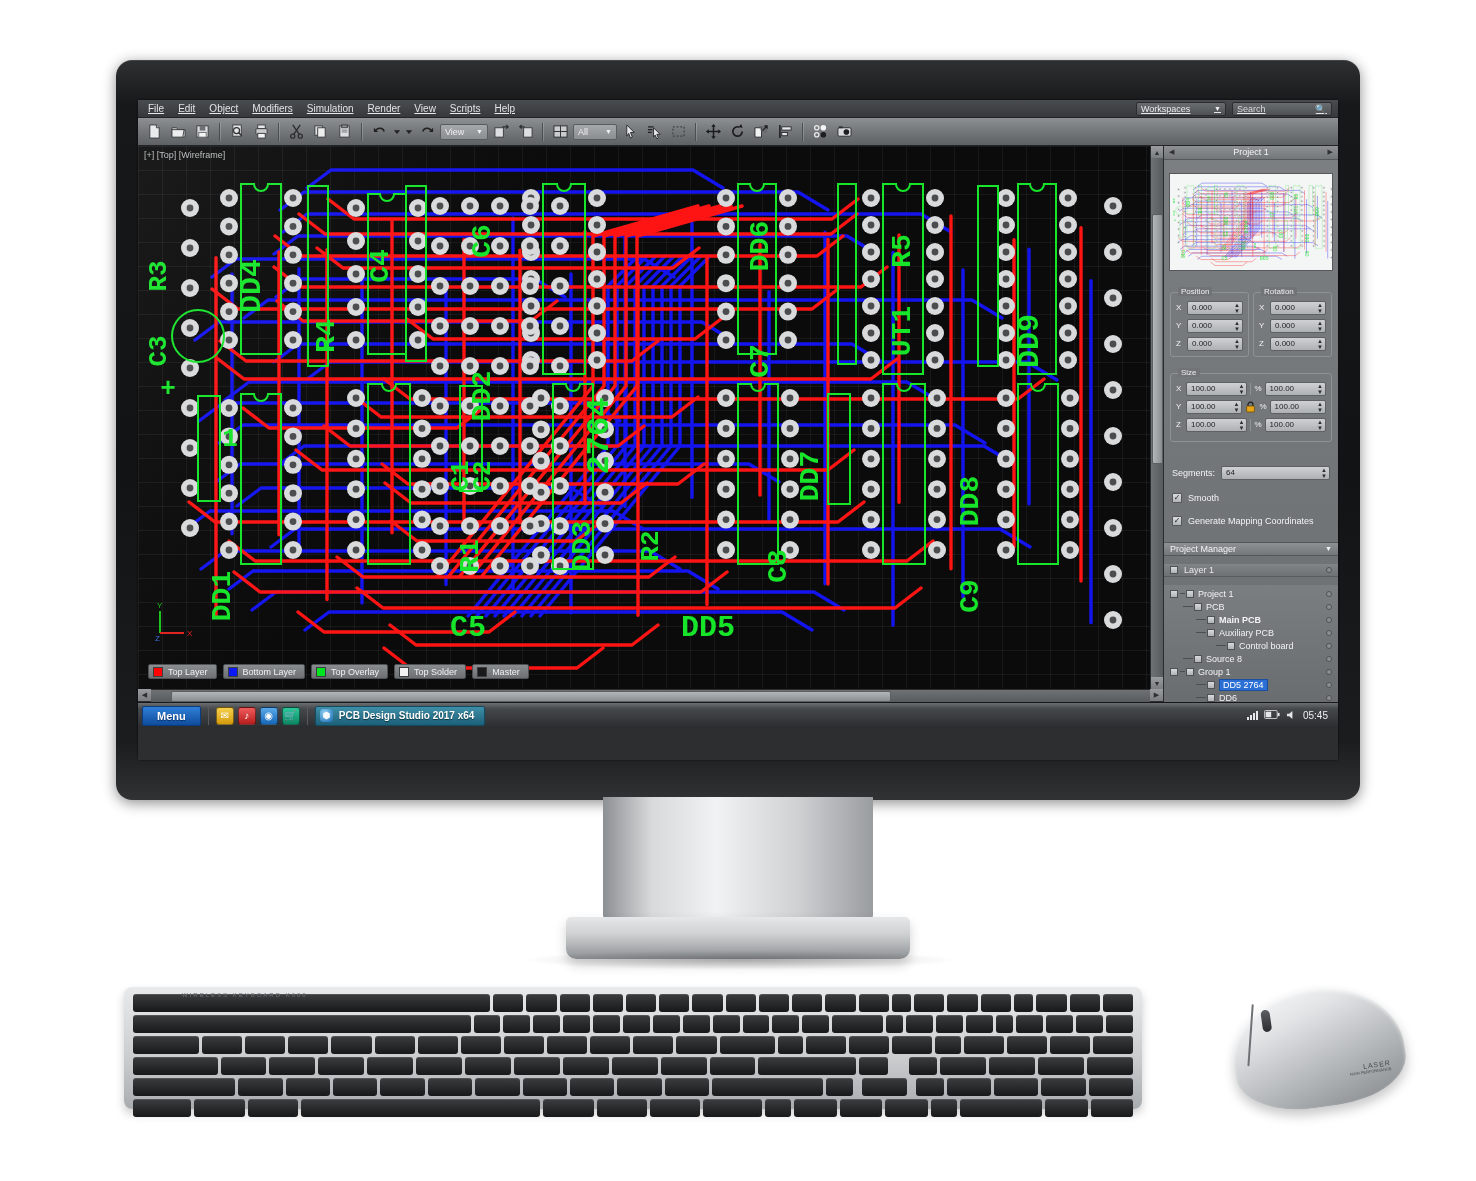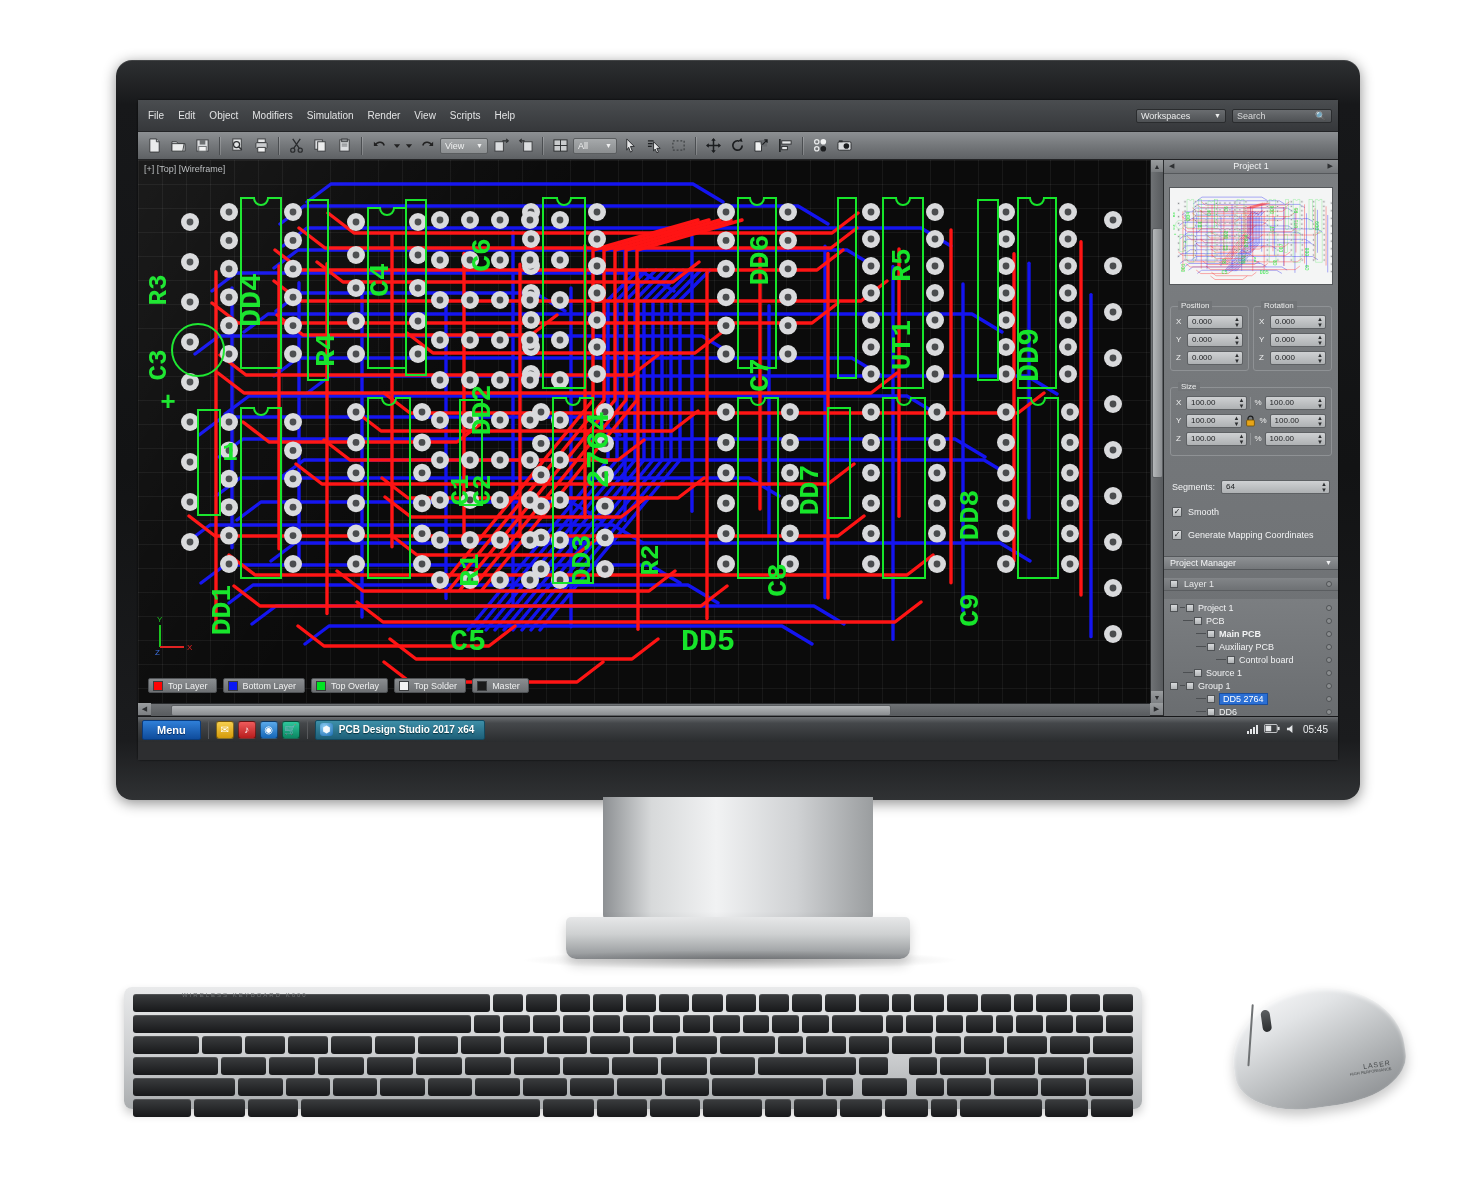--- a/index.html
+++ b/index.html
@@ -78,22 +78,22 @@
     display:flex;align-items:center;padding:0 4px;border-bottom:1px solid #1b1c1e;}
   #app-icon{width:14px;height:14px;border-radius:3px;margin:0 6px 0 2px;flex:0 0 14px;
     background:radial-gradient(circle at 35% 30%,#7fc4f2,#1769b0);
     display:flex;align-items:center;justify-content:center;}
   #app-icon svg{width:9px;height:9px;}
   #title-text{font-size:11px;font-weight:bold;color:#f2f3f4;text-shadow:0 1px 1px #000;}
   #win-btns{margin-left:auto;display:flex;gap:9px;padding-right:5px;color:#dcdee0;font-size:11px;}
   .win-btn{cursor:default;line-height:10px;}
 
   
-  #menubar{height:32px;background:linear-gradient(180deg,#4a4d50,#36383b);
-    display:flex;align-items:center;padding-left:10px;gap:14px;border-bottom:1px solid #232426;}
+  #menubar{height:18px;background:linear-gradient(180deg,#4a4d50,#36383b);
+    display:flex;align-items:center;padding-left:10px;gap:14px;border-bottom:1px solid #232426;text-decoration:underline;}
   .menu-item{font-size:10px;color:#e2e3e4;}
   #ws-wrap{margin-left:auto;display:flex;align-items:center;gap:6px;padding-right:6px;}
   .combo{height:14px;min-width:90px;background:linear-gradient(180deg,#6a6d70,#4e5154);
      border:1px solid #2a2c2e;border-radius:2px;display:flex;align-items:center;
      padding:0 4px;font-size:9px;color:#eceded;}
   .combo .caret{margin-left:auto;font-size:7px;}
   #search-box{height:14px;width:100px;background:linear-gradient(180deg,#6a6d70,#4e5154);
      border:1px solid #2a2c2e;border-radius:2px;display:flex;align-items:center;
      padding:0 4px;font-size:9px;color:#d8d9da;}
   #search-box .mag{margin-left:auto;font-size:9px;}
@@ -1826,21 +1826,21 @@
                 </div>
                 <div class="tnode" style="padding-left: 52px;">
                   <span style="width: 10px; height: 1px; background: rgb(76, 79, 82); margin-right: 1px; flex: 0 0 10px;"></span>
                   <span class="tbox"></span>
                   <span class="lbl">Control board</span>
                   <span class="dot"></span>
                 </div>
                 <div class="tnode" style="padding-left: 19px;">
                   <span style="width: 10px; height: 1px; background: rgb(76, 79, 82); margin-right: 1px; flex: 0 0 10px;"></span>
                   <span class="tbox"></span>
-                  <span class="lbl">Source 1</span>
+                  <span class="lbl">Source 8</span>
                   <span class="dot"></span>
                 </div>
                 <div class="tnode" style="padding-left: 6px;">
                   <span class="expander"></span>
                   <span style="width: 5px; height: 1px; background: rgb(76, 79, 82); margin-right: 1px; flex: 0 0 5px;"></span>
                   <span class="tbox"></span>
                   <span class="lbl">Group 1</span>
                   <span class="dot"></span>
                 </div>
                 <div class="tnode" style="padding-left: 32px;">

